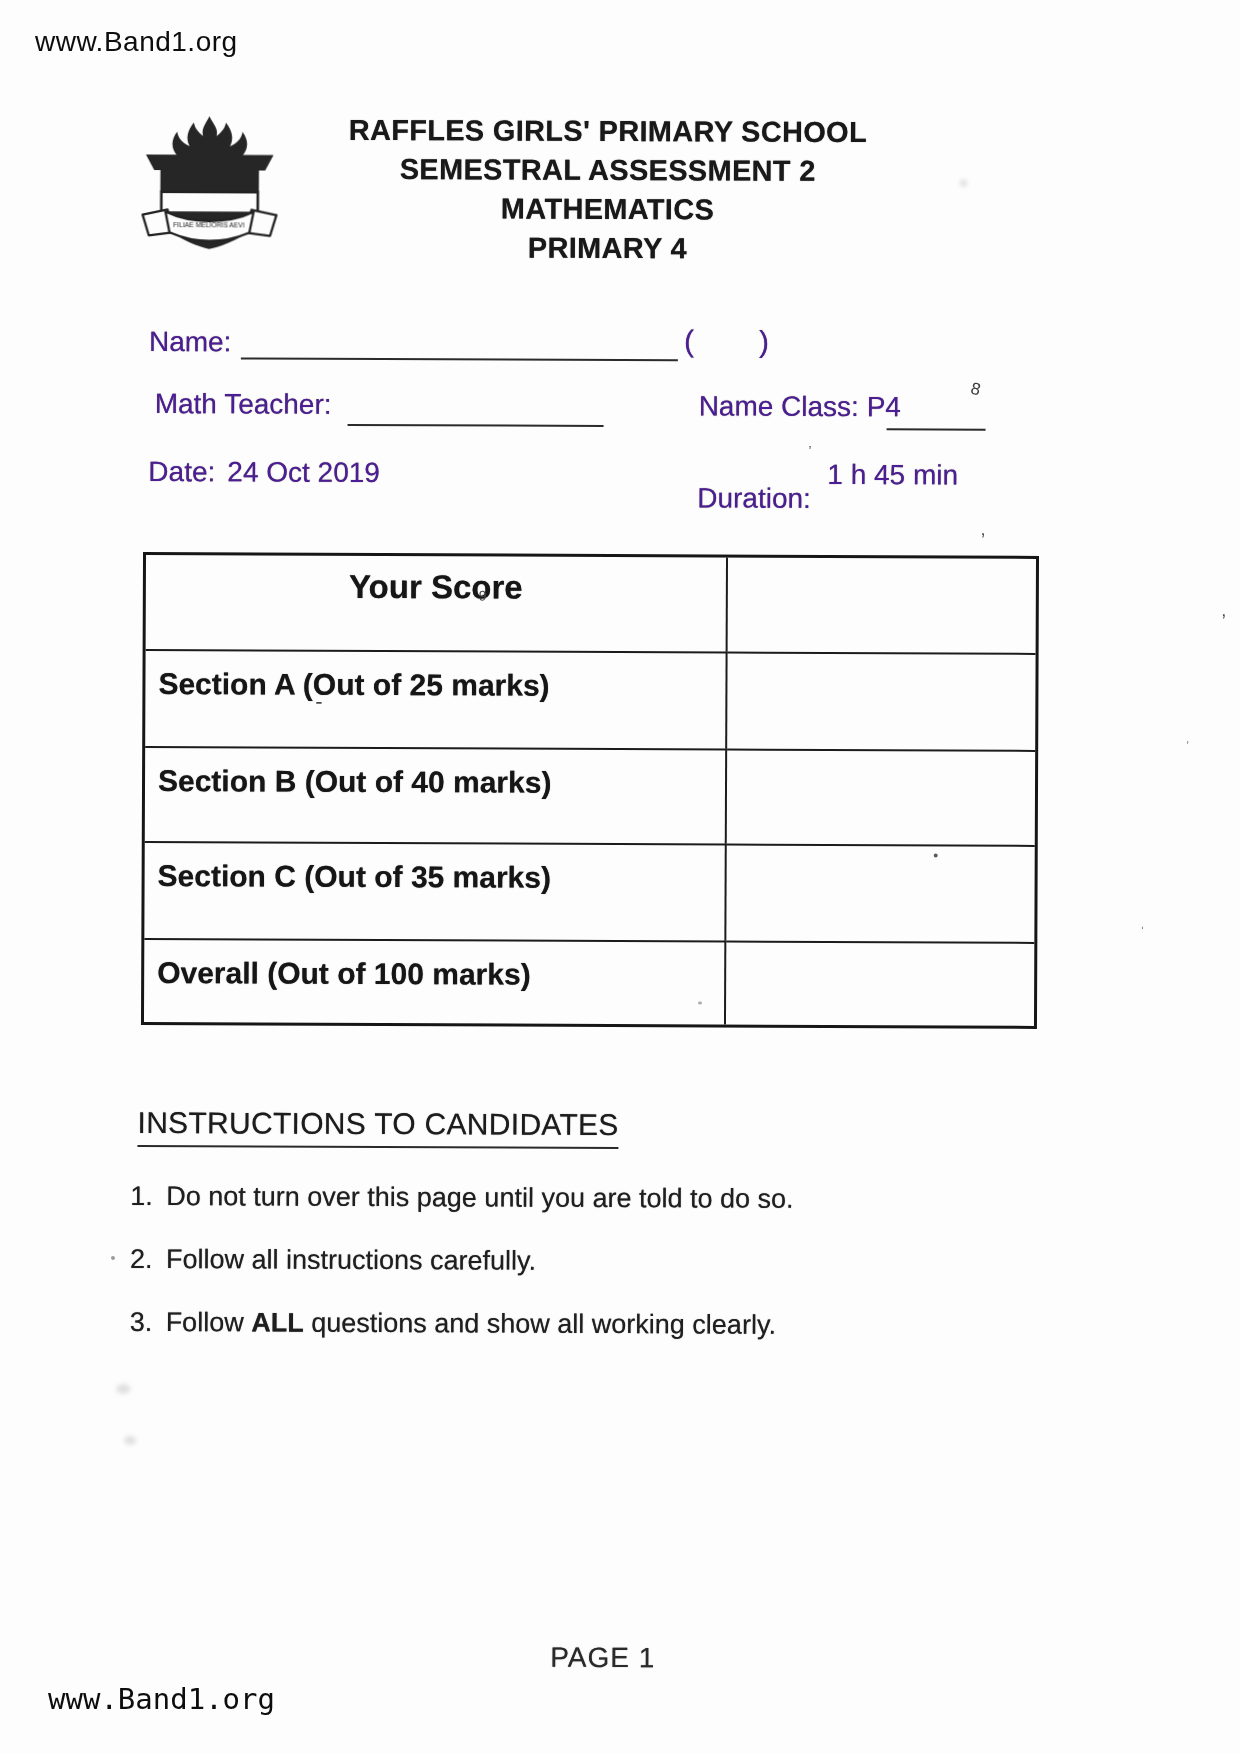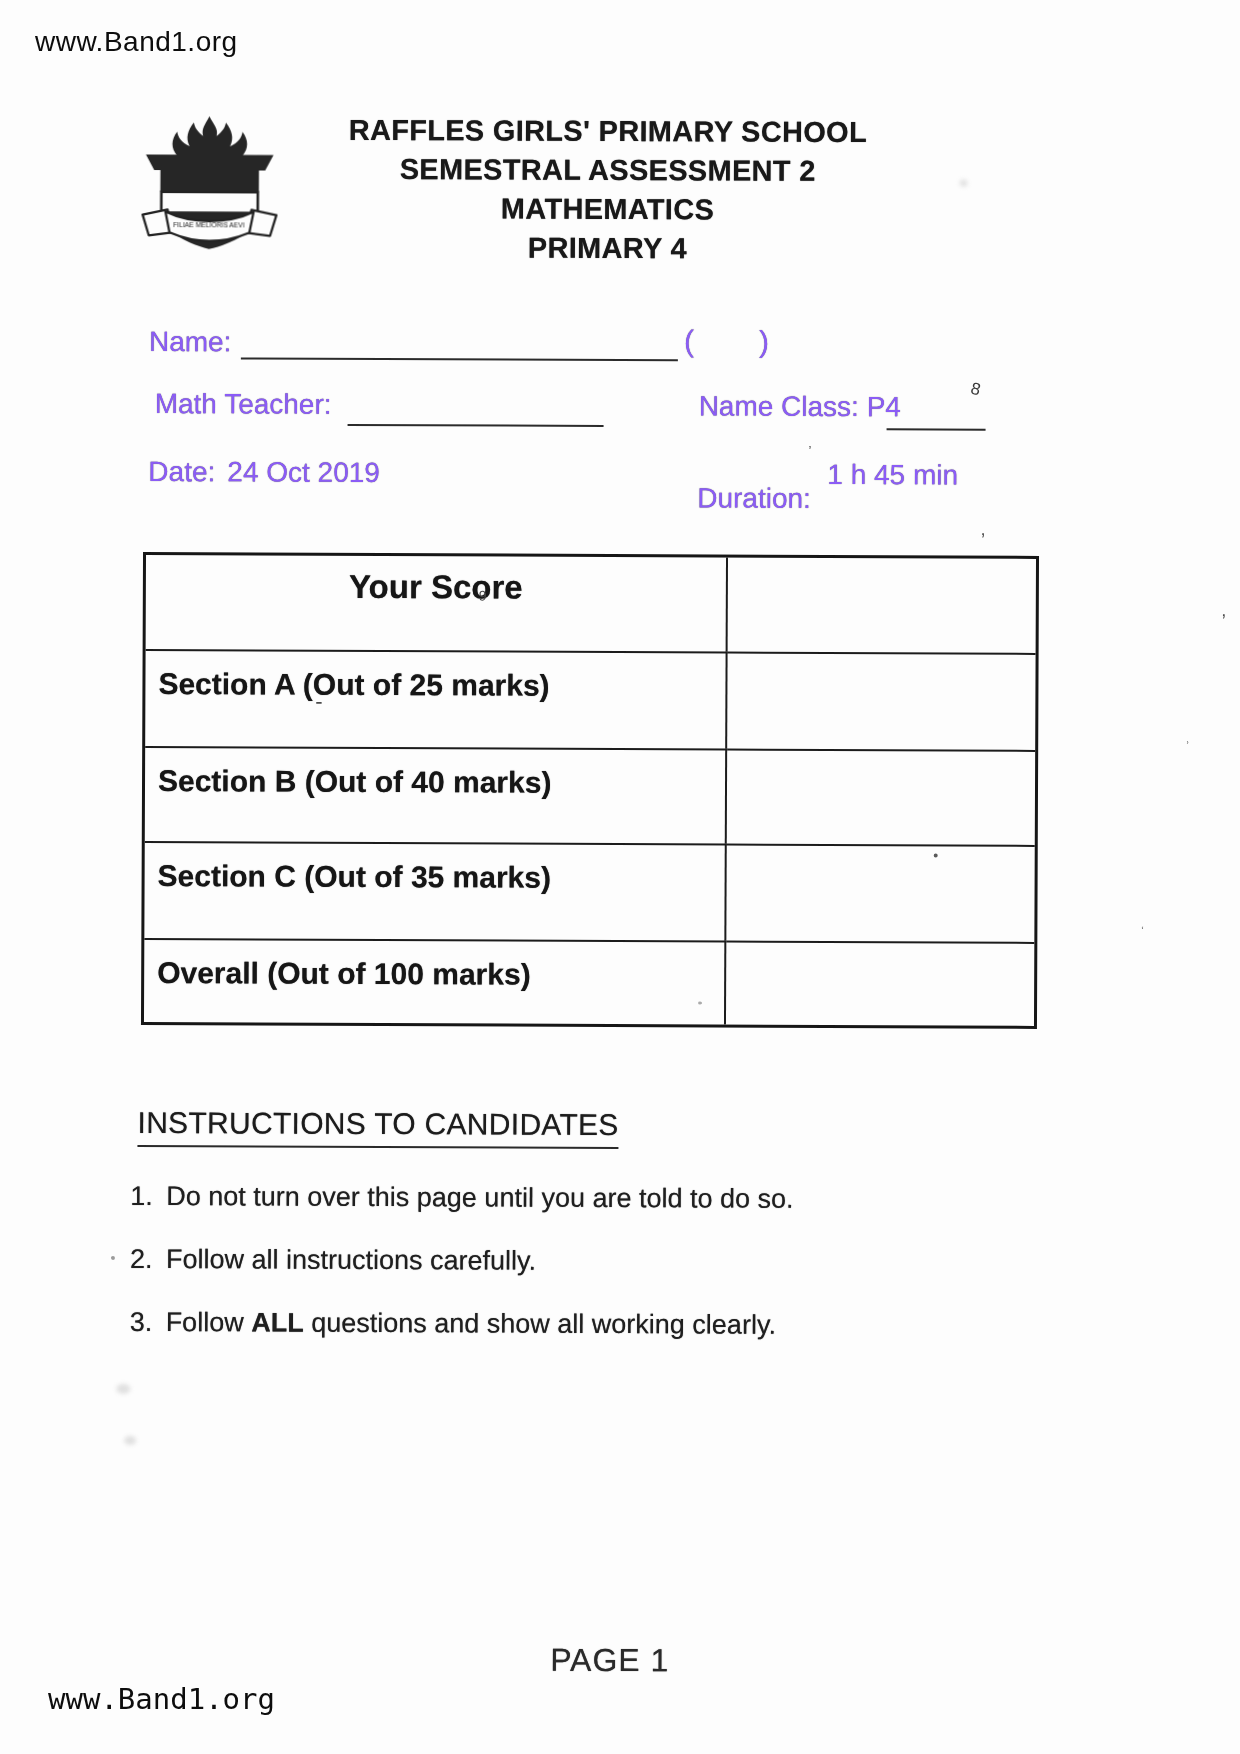--- a/index.html
+++ b/index.html
@@ -31,21 +31,21 @@
   }
 
   .crest{ position:absolute;left:138px;top:116px;width:140px;height:142px; filter:blur(0.4px); }
 
   .title-block{
     position:absolute;left:286px;top:112px;width:640px;
     text-align:center;font-weight:700;font-size:29px;line-height:39px;
     letter-spacing:0.3px;color:#191919;
   }
 
-  .form-label{ font-size:28px;color:#8b5cf6; }
+  .form-label{ font-size:28px;color:#4c1d95; }
   .write-line{ border-bottom:2px solid #2b2b2b; height:28px; }
 
   .score-table{
     position:absolute;left:143px;top:554px;width:896px;height:473px;
     border:3px solid #161616;box-sizing:border-box;
     display:grid;
     grid-template-columns:582px 1fr;
     grid-template-rows:94px 97px 95px 97px 1fr;
   }
   .score-table .cell{ box-sizing:border-box;border-color:#1c1c1c; }
@@ -65,21 +65,21 @@
   }
   .instr-item{
     position:absolute;left:133px;display:flex;
     font-size:27px;color:#1f1f1f;
   }
   .instr-item .num{ width:36px;flex:0 0 36px; }
   .instr-item b{ font-weight:700; }
 
   .page-number{
     position:absolute;left:555px;top:1642px;
-    font-size:32px;color:#2a2a2a;letter-spacing:1px;
+    font-size:28px;color:#2a2a2a;letter-spacing:1px;
   }
 
   .speck{ position:absolute;color:#4a4a4a;font-size:18px; }
   .dotspeck{ position:absolute;background:#5a5a5a;border-radius:50%; }
   .smudge{ position:absolute;background:#bdbdbd;border-radius:50%;filter:blur(2px);opacity:.45; }
 </style>
 </head>
 <body>
 
 <div class="sheet">

